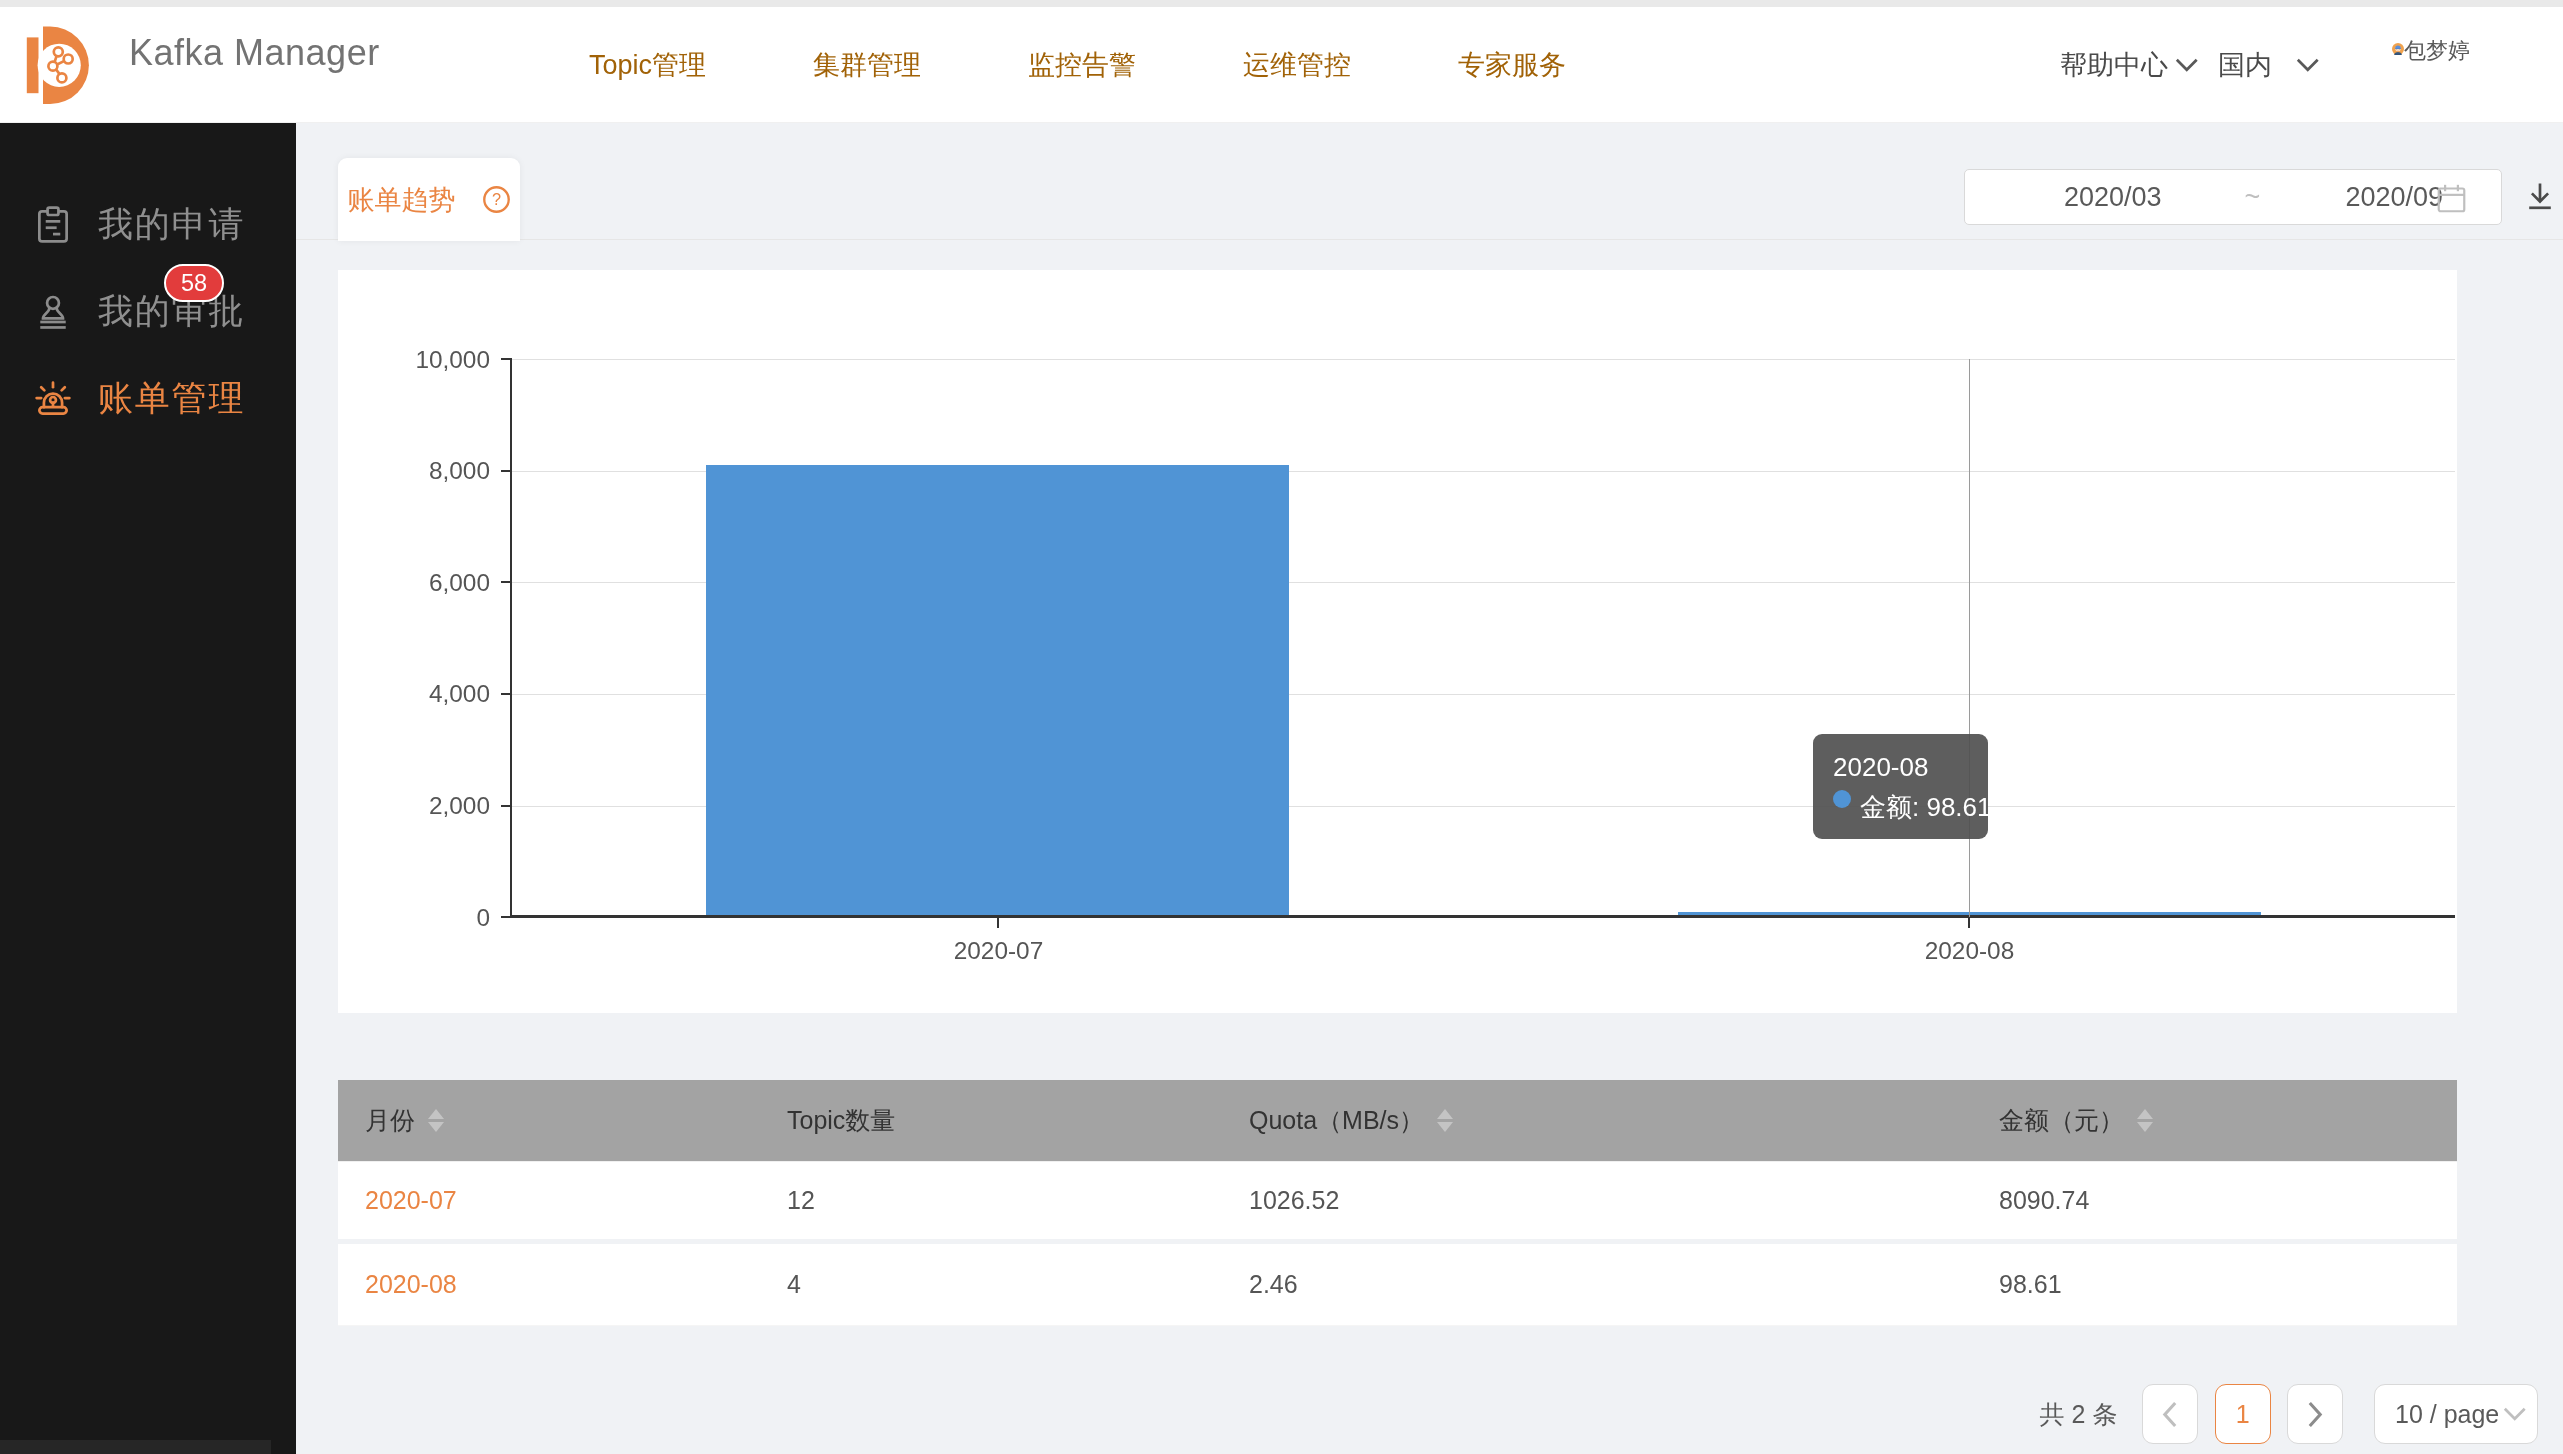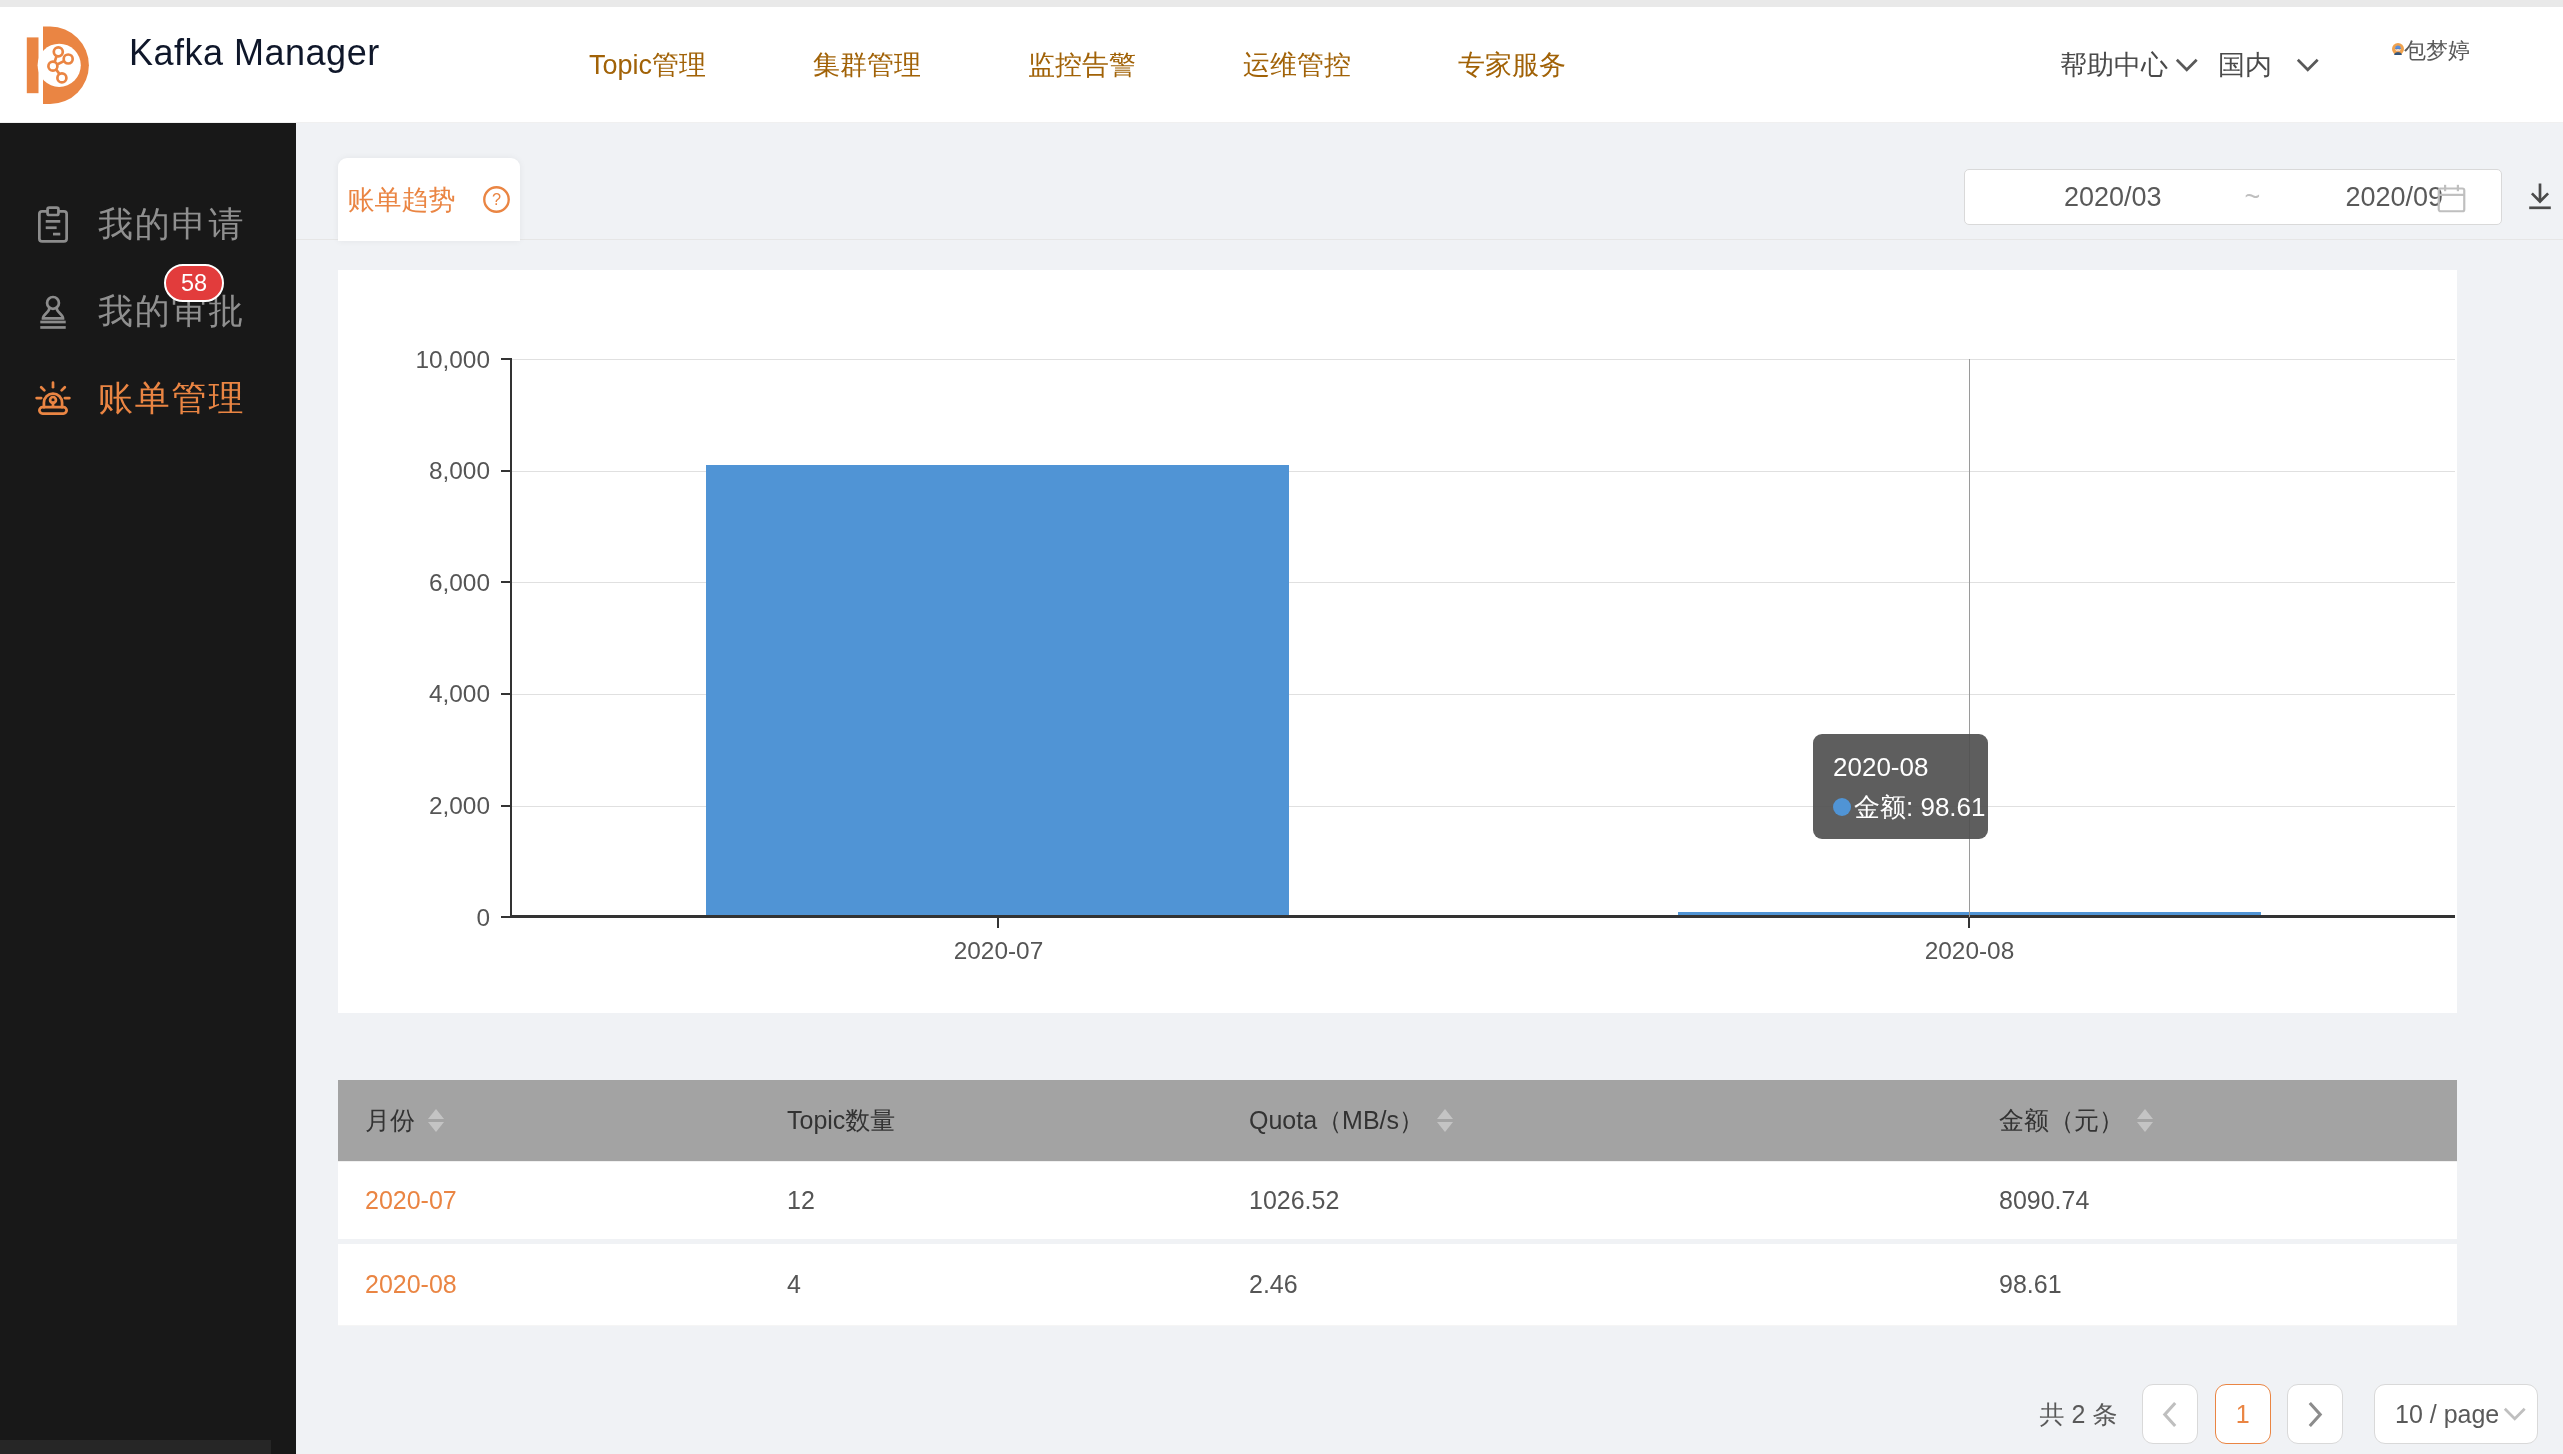--- a/index.html
+++ b/index.html
@@ -6,21 +6,21 @@
   html,body { width:2563px; height:1454px; overflow:hidden; }
   body { font-family:"Liberation Sans", sans-serif; background:#ebedf0; }
   .page { position:relative; width:2563px; height:1454px; background:#f0f2f5; }
 
   
   .top-strip { position:absolute; left:0; top:0; width:100%; height:7.2px; background:#e9e9e9; }
 
   
   header { position:absolute; left:0; top:7.2px; width:100%; height:116px; background:#fff; border-bottom:0.9px solid #f0f0f0; z-index:5; }
   .logo { position:absolute; left:25px; top:16.3px; width:72px; height:85px; }
-  .app-title { position:absolute; left:129px; top:0; height:92px; display:flex; align-items:center; font-size:36px; font-weight:500; color:#0f172a; letter-spacing:0.5px; }
+  .app-title { position:absolute; left:129px; top:0; height:92px; display:flex; align-items:center; font-size:36px; font-weight:500; color:#737373; letter-spacing:0.5px; }
   .main-nav { position:absolute; left:589px; top:0; height:116px; display:flex; align-items:center; gap:107px; }
   .main-nav .nav-item { font-size:27px; color:#a16207; cursor:pointer; white-space:nowrap; }
   .hdr-menu { position:absolute; top:0; height:116px; display:flex; align-items:center; gap:7.2px; font-size:27px; color:#4a4a4a; cursor:pointer; }
   .hdr-help { left:2060px; }
   .hdr-region { left:2218px; gap:23.5px; }
   .chev { width:23.5px; height:14.5px; }
   .user-block { position:absolute; left:2392px; top:12.6px; width:78px; display:flex; flex-direction:row; align-items:center; cursor:pointer; }
   .user-name { margin-top:3.6px; font-size:22px; color:#595959; white-space:nowrap; }
 
   
@@ -55,21 +55,21 @@
   .gridline.zero { height:2.7px; background:#333; z-index:2; }
   .y-axis-line { position:absolute; left:-1.8px; top:0; width:1.8px; height:100%; background:#333; }
   .y-tick { position:absolute; left:-11px; width:11px; height:1.8px; background:#333; }
   .y-label { position:absolute; left:-185px; width:163px; text-align:right; font-size:24.4px; color:#555; }
   .bar { position:absolute; bottom:0; background:#5094D5; z-index:1; }
   .x-tick { position:absolute; top:100%; width:1.8px; height:11px; background:#333; }
   .x-label { position:absolute; top:calc(100% + 20px); width:217px; margin-left:-108px; text-align:center; font-size:24.4px; color:#555; }
   .crosshair { position:absolute; top:0; width:0.9px; height:100%; background:#9a9a9a; z-index:2; }
   .chart-tooltip { position:absolute; width:175px; padding:14.5px 20px; background:rgba(80,80,80,0.92); border-radius:9px; z-index:6; color:#fff; }
   .ct-title { font-size:26px; line-height:36px; }
-  .ct-row { margin-top:5.4px; display:flex; align-items:center; gap:3px; font-size:26px; white-space:nowrap; }
+  .ct-row { margin-top:5.4px; display:flex; gap:9px; font-size:26px; white-space:nowrap; }
   .ct-dot { width:18px; height:18px; border-radius:50%; background:#5094D5; flex:0 0 18px; }
 
   
   .table-card { position:absolute; left:42px; top:957px; width:2119px; background:#fff; }
   .t-row { display:grid; grid-template-columns:422px 462px 750px 1fr; align-items:center; height:82px; padding-left:27px; }
   .t-head { background:#a3a3a3; border-bottom:1.8px solid #f0f0f0; }
   .t-head .t-cell { font-size:25px; color:#333; font-weight:500; display:flex; align-items:center; }
   .t-body .t-row { border-bottom:5.4px solid #f0f2f5; }
   .t-body .t-row:last-child { border-bottom:1.8px solid #f5f5f5; }
   .t-cell { font-size:25px; color:#555; }

